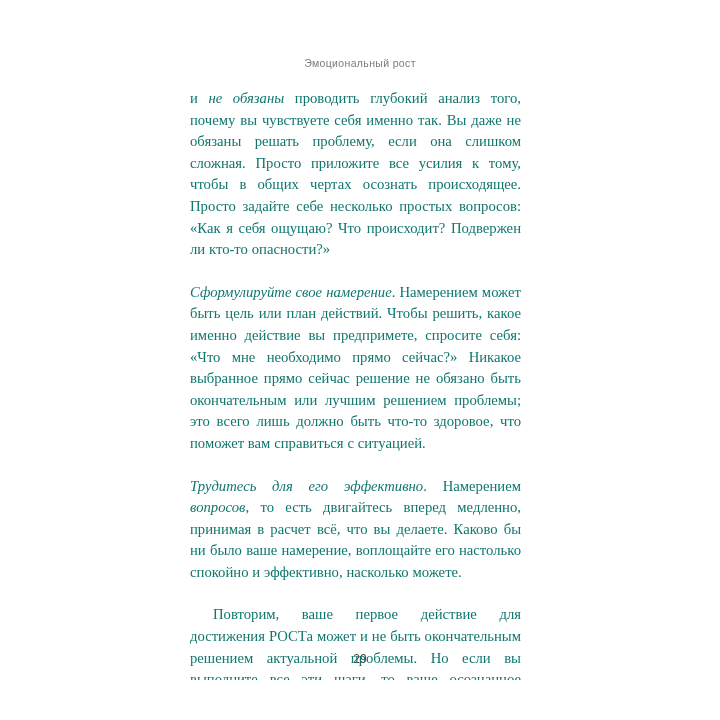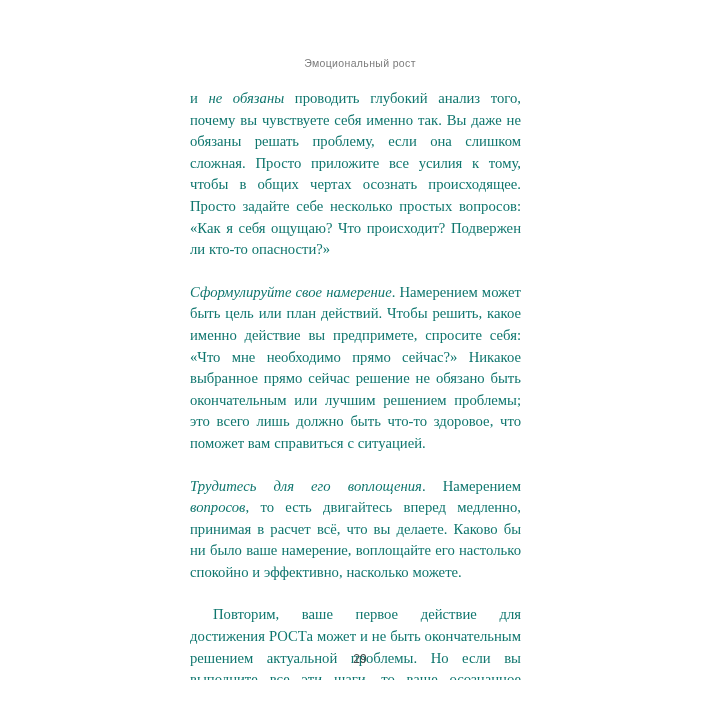--- a/index.html
+++ b/index.html
@@ -79,19 +79,19 @@
 </head>
 <body>
 
 <div class="page">
 
   <div class="running-head">Эмоциональный рост</div>
 
   <div class="text-block">
     <p class="para"><span>и </span><span class="it">не обязаны</span><span> проводить глубокий анализ того, почему вы чувствуете себя именно так. Вы даже не обязаны решать проблему, если она слишком сложная. Просто приложите все усилия к тому, чтобы в общих чертах осознать происходящее. Просто задайте себе несколько простых вопросов: «Как я себя ощущаю? Что происходит? Подвержен ли кто‑то опасности?»</span></p>
     <p class="para"><span class="it">Сформулируйте свое намерение</span><span>. Намерением может быть цель или план действий. Чтобы решить, какое именно действие вы предпримете, спросите себя: «Что мне необходимо прямо сейчас?» Никакое выбранное прямо сейчас решение не обязано быть окончательным или лучшим решением проблемы; это всего лишь должно быть что‑то здоровое, что поможет вам справиться с ситуацией.</span></p>
-    <p class="para"><span class="it">Трудитесь для его воплощения</span><span>. Намерением </span><span class="it">вопросов</span><span>, то есть двигайтесь вперед медленно, принимая в расчет всё, что вы делаете. Каково бы ни было ваше намерение, воплощайте его настолько спокойно и эффективно, насколько можете.</span></p>
+    <p class="para"><span class="it">Трудитесь для его эффективно</span><span>. Намерением </span><span class="it">вопросов</span><span>, то есть двигайтесь вперед медленно, принимая в расчет всё, что вы делаете. Каково бы ни было ваше намерение, воплощайте его настолько спокойно и эффективно, насколько можете.</span></p>
     <p class="para indent"><span>Повторим, ваше первое действие для достижения РОСТа может и не быть окончательным решением актуальной проблемы. Но если вы выполните все эти шаги, то ваше осознанное действие, скорее всего,</span></p>
   </div>
 
   <div class="folio">29</div>
 
 </div>
 
 </body></html>

